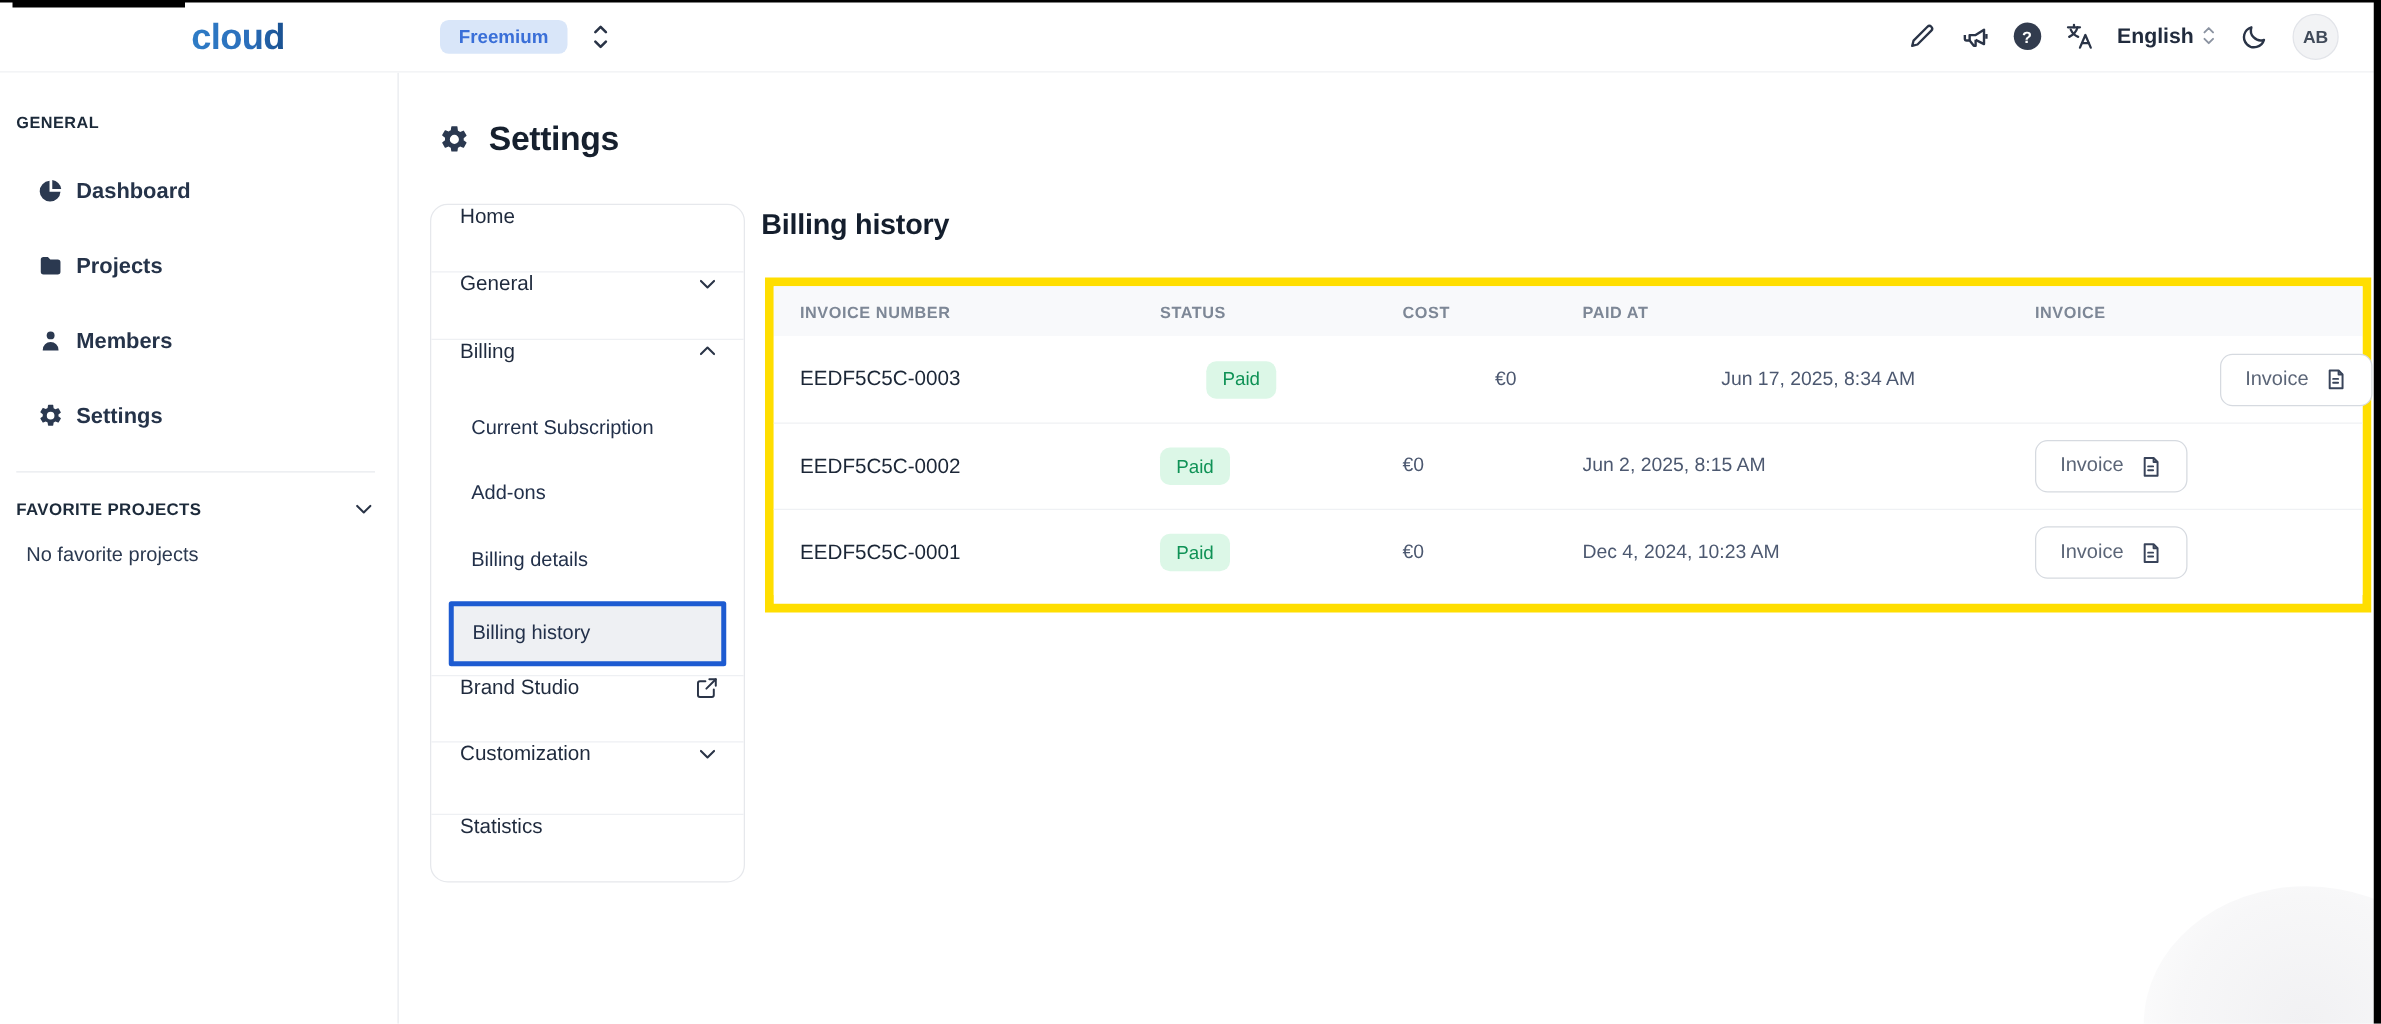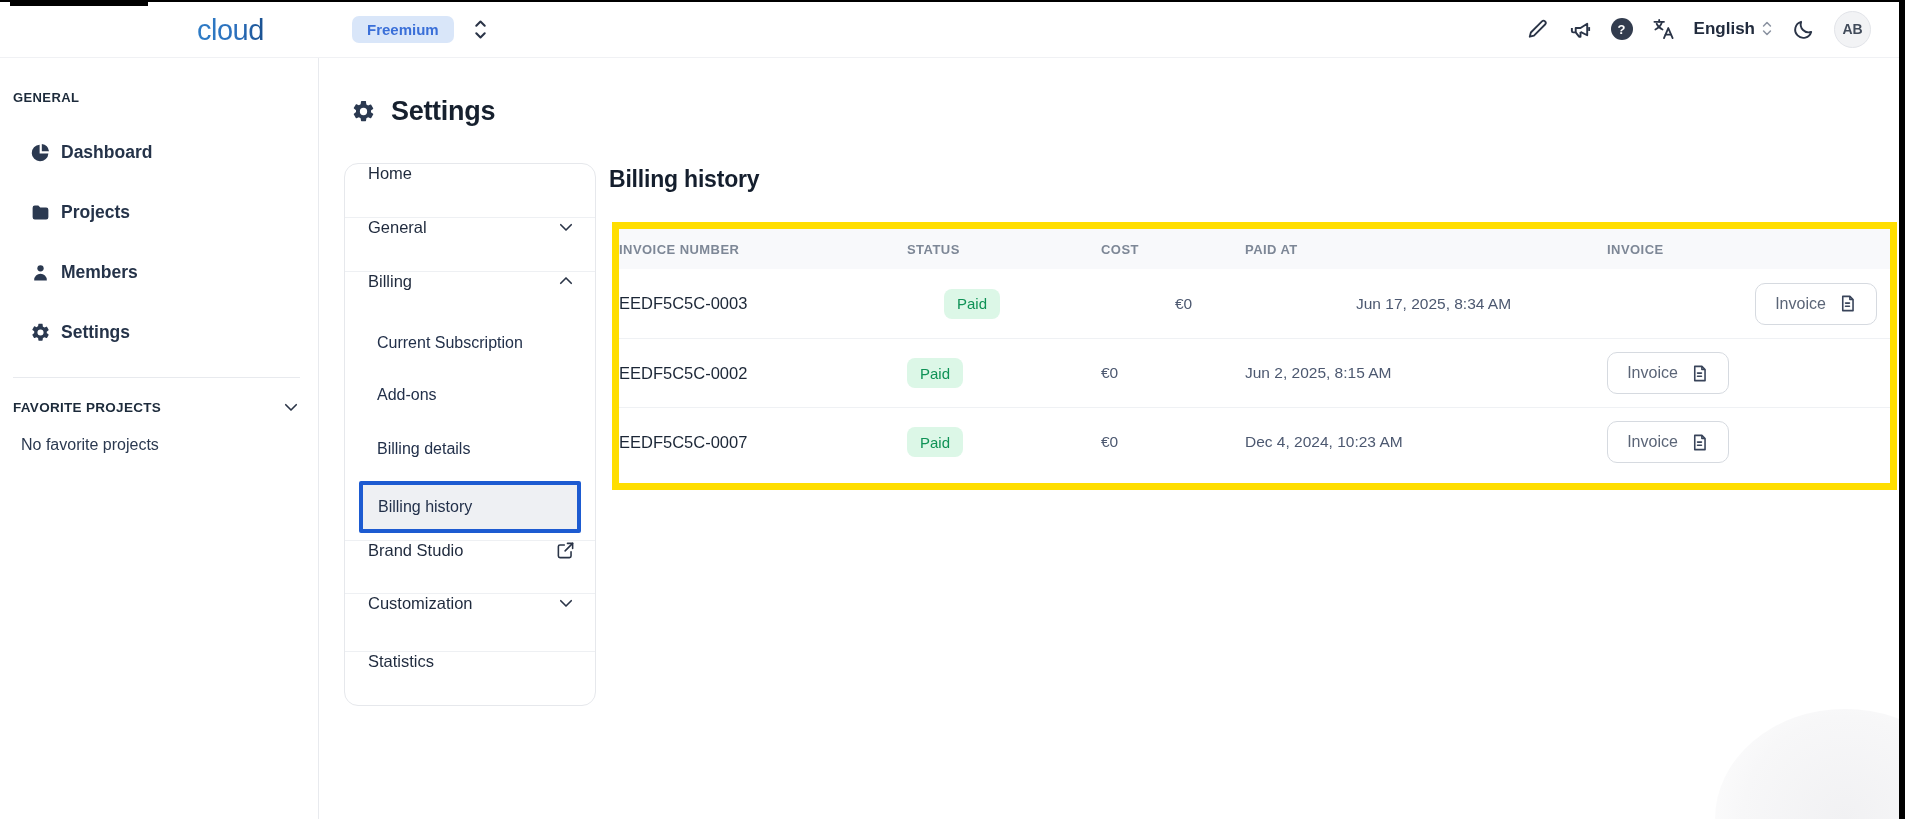--- a/index.html
+++ b/index.html
@@ -9,23 +9,23 @@
   
   .artifact-top    { position:absolute; left:0; top:0; width:100%; height:2px; background:#000; z-index:60; }
   .artifact-tab    { position:absolute; left:10px; top:0; width:138px; height:6px; background:#000; z-index:61; }
   .artifact-right  { position:absolute; right:0; top:0; width:6px; height:819px; background:#000; z-index:60; }
   .corner-blob     { position:absolute; right:-70px; bottom:-110px; width:260px; height:220px; border-radius:50%;
                      background:radial-gradient(circle at 50% 50%, #f1f1f3 0%, #f7f7f8 60%, #ffffff 100%); z-index:5; }
 
   
   .topbar { position:absolute; left:0; top:0; width:1899px; height:58px; background:#fff;
             border-bottom:1px solid #f0f1f4; z-index:20; }
-  .logo { position:absolute; left:153px; top:14px; font-size:29px; font-weight:400; letter-spacing:-0.5px;
+  .logo { position:absolute; left:153px; top:14px; font-size:29px; font-weight:700; letter-spacing:-0.5px;
           background:linear-gradient(90deg,#2e7cc6 0%, #2b6fbc 60%, #19508f 100%);
-          -webkit-background-clip:text; background-clip:text; color:transparent; cursor:pointer;margin-left:44px; }
+          -webkit-background-clip:text; background-clip:text; color:transparent; cursor:pointer; }
   .plan-badge { position:absolute; left:352px; top:16px; height:27px; padding:0 15px; display:flex; align-items:center;
                 background:#d9e6f9; color:#3a6fd8; font-size:15px; font-weight:600; border-radius:7px; cursor:pointer; }
   .plan-switch { position:absolute; left:470px; top:18px; width:20px; height:22px; color:#2a3447; cursor:pointer;
                  display:flex; align-items:center; justify-content:center; }
   .topbar-right { position:absolute; right:28px; top:0; height:58px; display:flex; align-items:center; gap:19px; }
   .tb-icon { width:23px; height:23px; color:#2a3447; display:flex; align-items:center; justify-content:center; cursor:pointer; }
   .help-circle { width:22px; height:22px; border-radius:50%; background:#323c4e; color:#fff; font-size:13px; font-weight:700;
                  display:flex; align-items:center; justify-content:center; cursor:pointer; }
   .lang { display:flex; align-items:center; gap:6px; cursor:pointer; }
   .lang-label { font-size:17px; font-weight:700; color:#212b3d; }
@@ -63,21 +63,21 @@
   .nav-div { height:1px; background:#eef0f3; }
   .nav-sub { height:54px; display:flex; align-items:center; padding-left:32px; font-size:16px; color:#22304a; cursor:pointer; }
   .nav-sub.first { height:50px; }
   .nav-selected { margin:5px 14px 7px 14px; height:52px; border:4px solid #1d5bd1; background:#eef0f3; border-radius:2px;
                   display:flex; align-items:center; padding-left:15px; font-size:16px; color:#22304a; cursor:pointer; }
 
   
   .bh-heading { position:absolute; left:289px; top:108px; font-size:23px; font-weight:700; color:#141e2d; letter-spacing:-0.2px; }
   .bh-table { position:absolute; left:292px; top:164px; width:1285px; height:268px;
               border:7px solid #ffde00; background:#fff; }
-  .bh-grid { display:grid; grid-template-columns:288px 194px 144px 362px 1fr; align-items:center; }
+  .bh-grid { display:grid; grid-template-columns:288px 194px 144px 362px 1fr; align-items:center; padding-left:21px; }
   .bh-head { height:40px; background:#f8f9fb; }
   .bh-head .bh-col { font-size:13px; font-weight:600; letter-spacing:0.45px; color:#7d8796; }
   .bh-row { height:69px; border-top:1px solid #eff1f4; background:#fff; }
   .bh-row.r0 { border-top:none;gap:37px; }
   .cell-inv { font-size:16.5px; color:#1b2636; }
   .badge-paid { display:inline-flex; align-items:center; justify-content:center; height:30px; padding:0 13px;
                 background:#dcf7e7; color:#0f9256; font-size:15px; border-radius:8px; }
   .cell-gray { font-size:15.5px; color:#4c5870; }
   .invoice-btn { display:inline-flex; align-items:center; justify-content:center; gap:12px; width:122px; height:42px;
                  background:#fff; border:1px solid #d6dae0; border-radius:10px; font-size:16px; color:#5b6577; cursor:pointer;
@@ -322,21 +322,21 @@
                 <path d="M15 3v4h4"></path>
                 <path d="M9.5 11.5h5" stroke-linecap="round"></path>
                 <path d="M9.5 15.5h5" stroke-linecap="round"></path>
               </svg>
           </span>
         </button>
       </div>
     </div>
 
     <div class="bh-grid bh-row">
-      <div class="cell-inv">EEDF5C5C-0007</div>
+      <div class="cell-inv">EEDF5C5C-0001</div>
       <div><span class="badge-paid">Paid</span></div>
       <div class="cell-gray">€0</div>
       <div class="cell-gray">Dec 4, 2024, 10:23 AM</div>
       <div>
         <button class="invoice-btn">
           <span>Invoice</span>
           <span class="doc">
             <svg viewBox="0 0 24 24" width="19" height="19" fill="none" stroke="currentColor" stroke-width="2" stroke-linejoin="round">
                 <path d="M6 3h9l4 4v14H6z"></path>
                 <path d="M15 3v4h4"></path>

